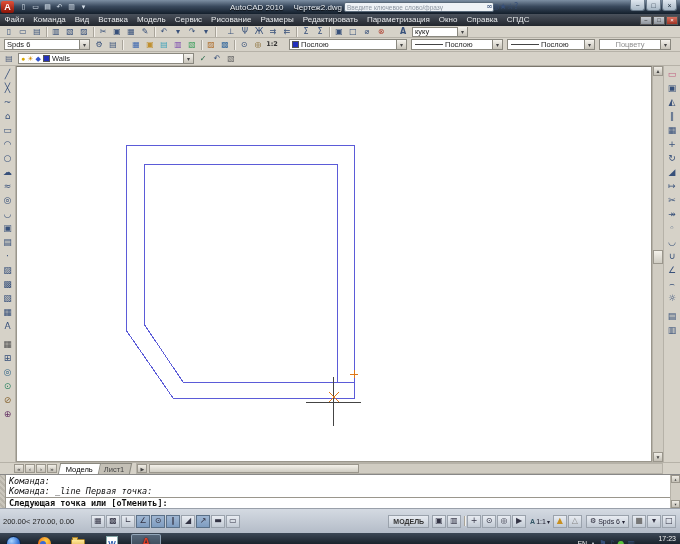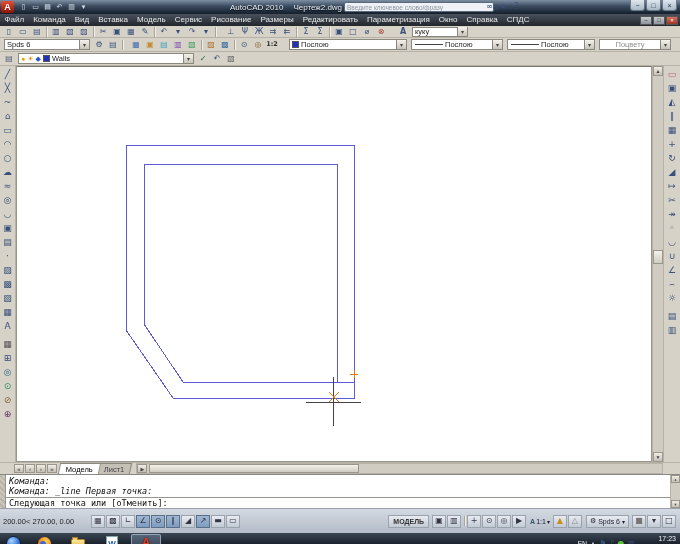--- a/index.html
+++ b/index.html
@@ -73,21 +73,21 @@
   .h-left{left:0;}
   .h-right{right:0;}
   .h-thumb{left:12px;top:0;width:210px;height:9px;}
   .corner{width:17px;height:11px;background:#d6d2c8;}
 
   
   .cmd{height:34px;background:#fff;border-top:1px solid #888;display:flex;font-family:"DejaVu Sans Mono",monospace;font-size:8.5px;color:#111;}
   .cmd-grip{width:6px;background:repeating-linear-gradient(45deg,#cac6bc 0 2px,#b8b4aa 2px 4px);border-right:1px solid #9a968c;}
   .cmd-body{flex:1;display:flex;flex-direction:column;}
   .cmd-hist{flex:1;padding:1px 3px;line-height:10px;display:flex;flex-direction:column;justify-content:flex-end;font-style:italic;}
-  .cmd-input{border-top:1px solid #9a968c;height:12px;line-height:11px;padding:0 3px;}
+  .cmd-input{border-top:1px solid #9a968c;height:12px;line-height:11px;padding:0 3px;font-weight:bold;}
   .cmd-scroll{width:10px;border-left:1px solid #b6b2a8;background:#d0ccc2;display:flex;flex-direction:column;justify-content:space-between;}
   .cmd-sb{width:9px;height:8px;background:linear-gradient(#f0ede6,#c4c0b6);border:1px solid #9a968c;font-size:5px;display:flex;align-items:center;justify-content:center;color:#444;}
 
   
   .status{height:16px;background:linear-gradient(#d4dae2,#b4bcc8);display:flex;align-items:center;font-size:7.5px;color:#222;padding:12px 3px;border-top:1px solid #9aa0aa;}
   .coords{width:88px;font-size:7.5px;letter-spacing:0;}
   .stbtn{width:14px;height:13px;display:inline-flex;align-items:center;justify-content:center;border:1px solid #9aa2ac;background:linear-gradient(#e8ecf2,#c2cad4);margin-right:1px;}
   .stbtn.on{background:linear-gradient(#9fb6d2,#7e9cc0);border-color:#5a7088;}
   .stbtn .glyph{font-size:8px;color:#334;}
   .st-spacer{flex:1;}

